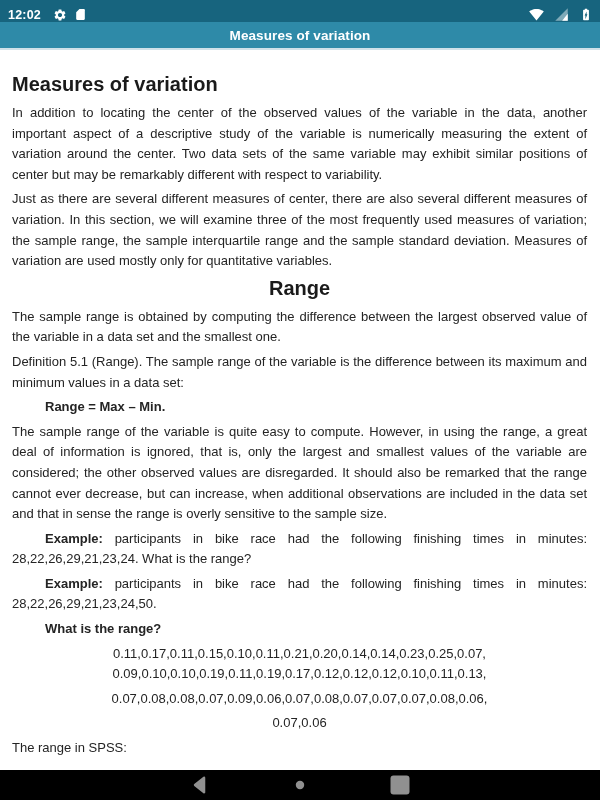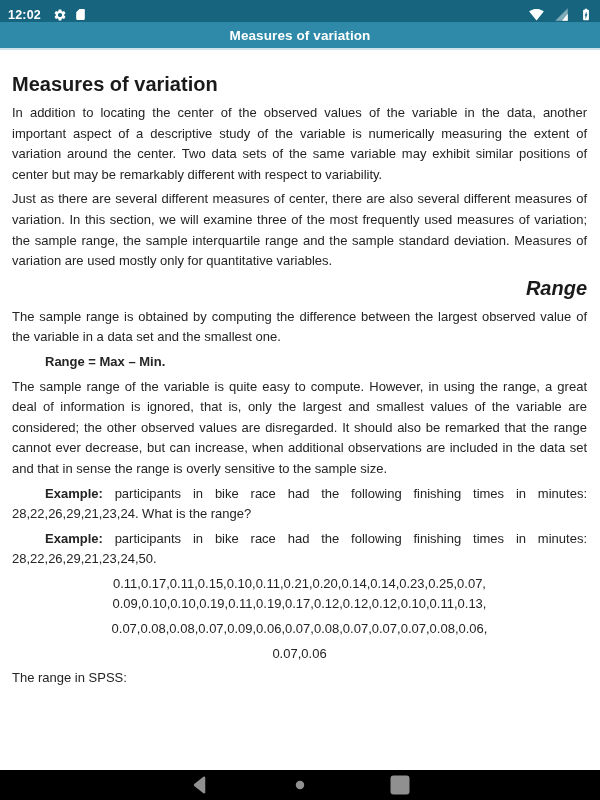--- a/index.html
+++ b/index.html
@@ -27,21 +27,21 @@
   }
   .app-bar-title { font-size: 13.5px; font-weight: 700; letter-spacing: .1px; }
 
   
   .content {
     position: absolute; top: 52px; left: 0; right: 0; bottom: 0;
     background: #fff; padding: 0 13px 0 12px; overflow: hidden;
     color: #242424; text-align: justify;
   }
   .content h1 { font-size: 20px; line-height: 25px; font-weight: 700; color: #1a1a1a; margin: 20px 0 6px; text-align: left; }
-  .content h2 { font-size: 20px; line-height: 25px; font-weight: 700; color: #1a1a1a; margin: 4px 0 6px; text-align: right; font-style: italic; }
+  .content h2 { font-size: 20px; line-height: 25px; font-weight: 700; color: #1a1a1a; margin: 4px 0 6px; text-align: center; }
   .content p { font-size: 13px; line-height: 20.6px; margin: 0 0 4px; }
   .b { font-weight: 700; padding-left: 33px; }
   .numbers { text-align: center; }
 
   
   .nav-bar { position: absolute; left: 0; right: 0; bottom: 0; height: 30px; background: #000; }
   .nav-btn { position: absolute; top: 50%; width: 26px; height: 26px; transform: translate(-50%, -50%);
              display: flex; align-items: center; justify-content: center; }
   .nav-back    { left: 200px; }
   .nav-home    { left: 300px; }
@@ -96,29 +96,31 @@
     <h1>Measures of variation</h1>
 
     <p>In addition to locating the center of the observed values of the variable in the data, another important aspect of a descriptive study of the variable is numerically measuring the extent of variation around the center. Two data sets of the same variable may exhibit similar positions of center but may be remarkably different with respect to variability.</p>
 
     <p>Just as there are several different measures of center, there are also several different measures of variation. In this section, we will examine three of the most frequently used measures of variation; the sample range, the sample interquartile range and the sample standard deviation. Measures of variation are used mostly only for quantitative variables.</p>
 
     <h2>Range</h2>
 
     <p>The sample range is obtained by computing the difference between the largest observed value of the variable in a data set and the smallest one.</p>
 
+    <p>Definition 5.1 (Range). The sample range of the variable is the difference between its maximum and minimum values in a data set:</p>
 
     <p class="b">Range = Max – Min.</p>
 
     <p>The sample range of the variable is quite easy to compute. However, in using the range, a great deal of information is ignored, that is, only the largest and smallest values of the variable are considered; the other observed values are disregarded. It should also be remarked that the range cannot ever decrease, but can increase, when additional observations are included in the data set and that in sense the range is overly sensitive to the sample size.</p>
 
     <p><span class="b">Example:</span><span> participants in bike race had the following finishing times in minutes: 28,22,26,29,21,23,24. What is the range?</span></p>
 
     <p><span class="b">Example:</span><span> participants in bike race had the following finishing times in minutes: 28,22,26,29,21,23,24,50.</span></p>
 
+    <p class="b">What is the range?</p>
 
 
     <p class="numbers"><span>0.11,0.17,0.11,0.15,0.10,0.11,0.21,0.20,0.14,0.14,0.23,0.25,0.07,</span><br><span>0.09,0.10,0.10,0.19,0.11,0.19,0.17,0.12,0.12,0.12,0.10,0.11,0.13,</span><br></p>
 
     <p class="numbers">0.07,0.08,0.08,0.07,0.09,0.06,0.07,0.08,0.07,0.07,0.07,0.08,0.06,</p>
 
     <p class="numbers">0.07,0.06</p>
 
     <p>The range in SPSS:</p>
   </div>

